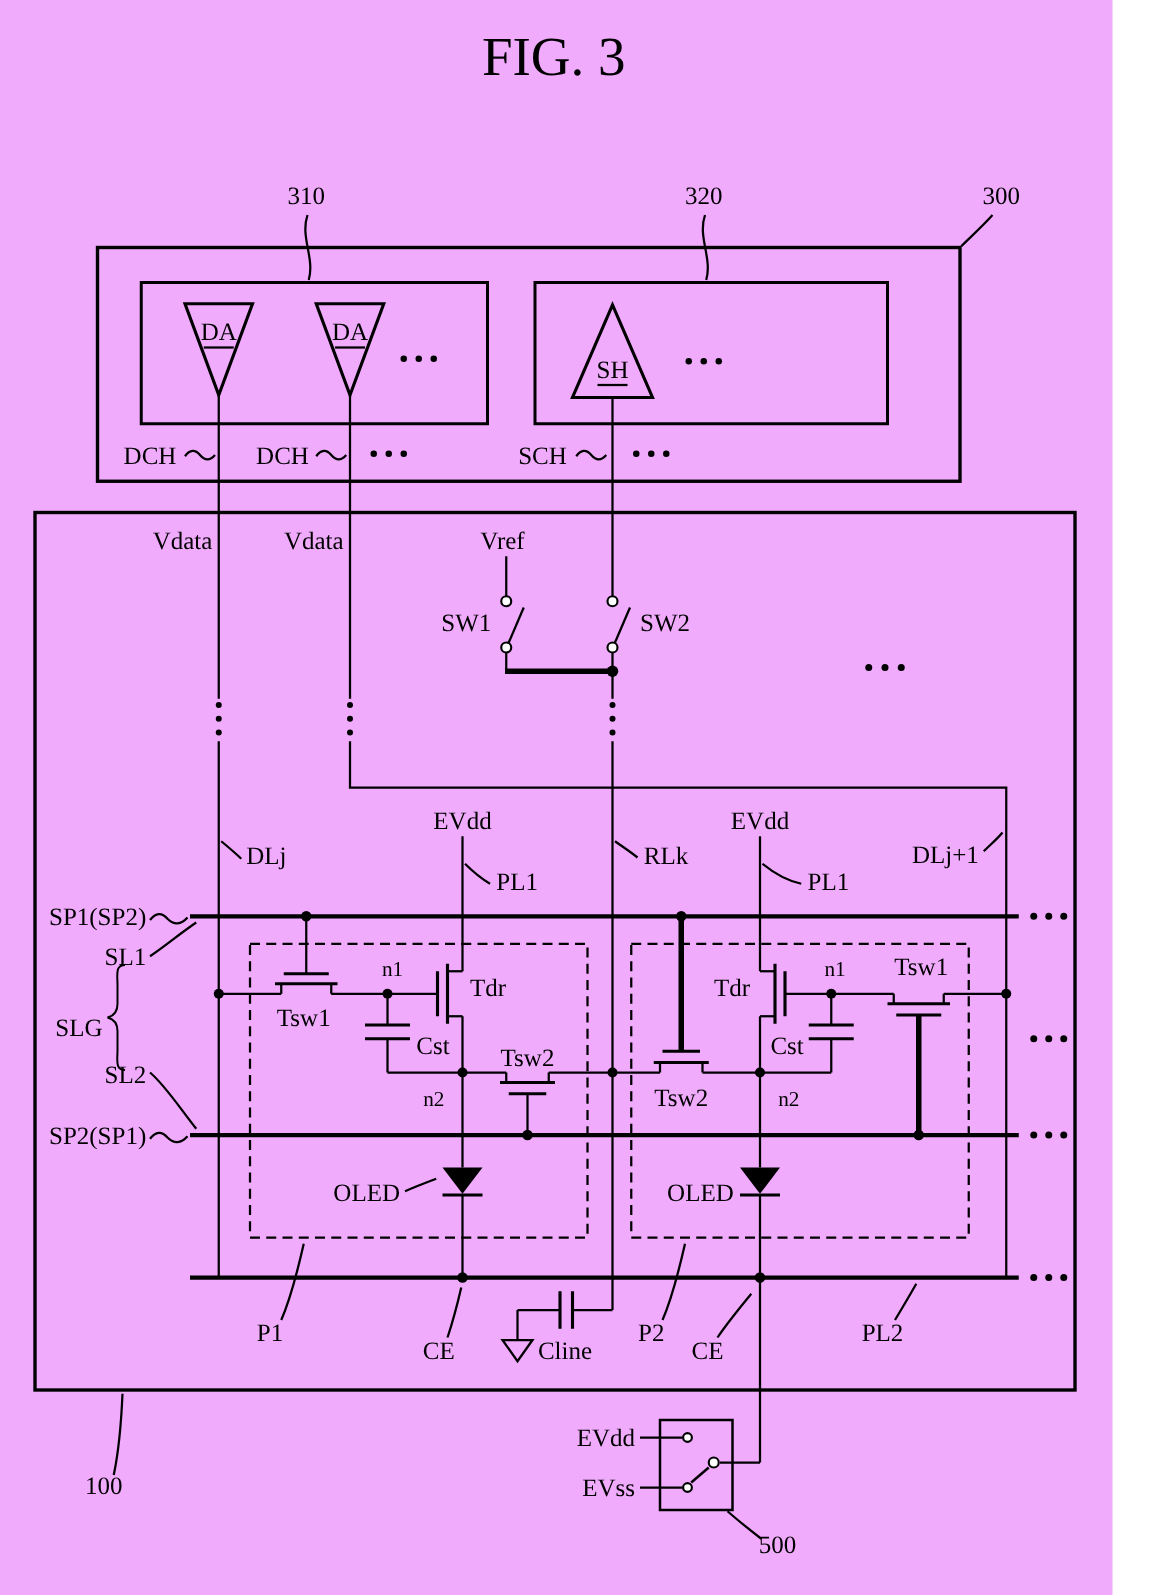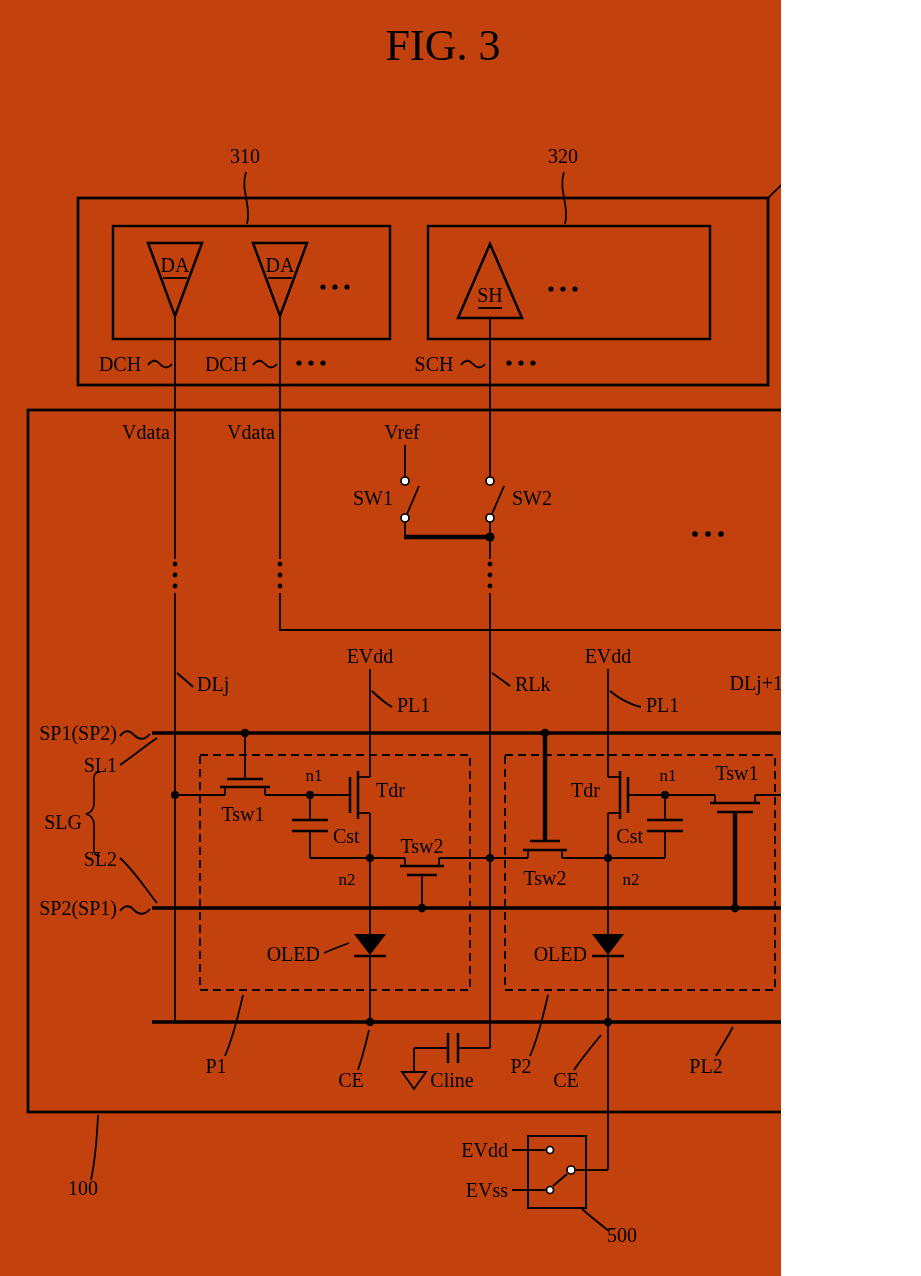--- a/index.html
+++ b/index.html
@@ -1,16 +1,16 @@
 <!DOCTYPE html>
 <html><head>
 <meta charset="utf-8">
 <style>
   html,body { margin:0; padding:0; background:#ffffff; }
-  .page { position:relative; width:781px; height:1276px; background:#c2410c; overflow:hidden; }
+  .page { position:relative; width:890px; height:1276px; background:#f0abfc; overflow:hidden; }
   svg { display:block; }
   svg text { font-family:"Liberation Serif","DejaVu Serif",serif; fill:#000; }
   .title { font-size:44px; }
   .t20 { font-size:20px; }
   .t18 { font-size:17px; }
   .mid { text-anchor:middle; }
   .end { text-anchor:end; }
   .w   { fill:none; stroke:#000; stroke-width:1.8; }
   .w2  { fill:none; stroke:#000; stroke-width:2.5; }
   .wt  { fill:none; stroke:#000; stroke-width:3.4; }

